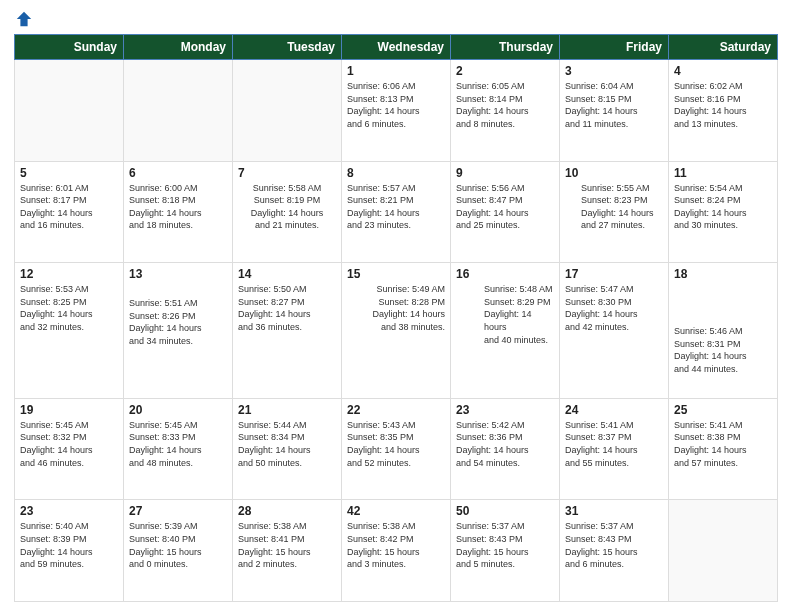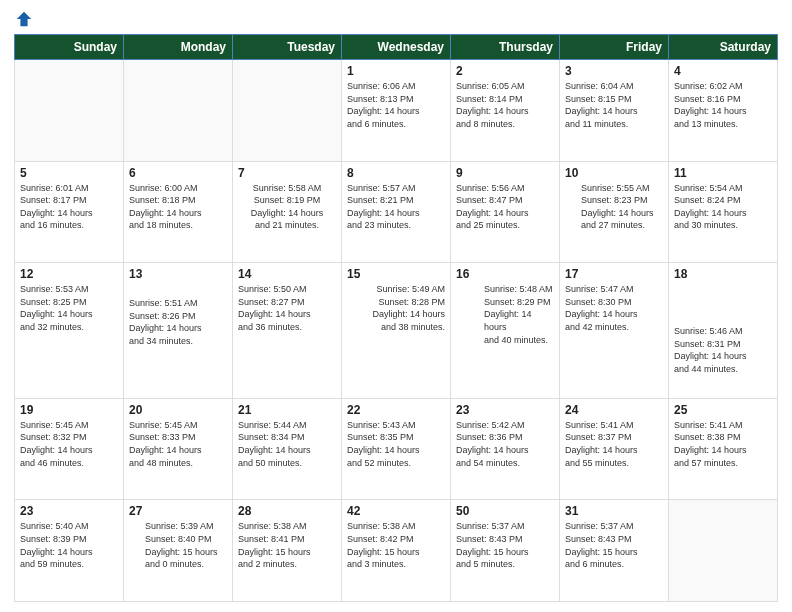--- a/index.html
+++ b/index.html
@@ -323,21 +323,21 @@
         <tr>
           <td>
             <span class="day-number">23</span>
             <div class="day-info" style="white-space: pre-line;">Sunrise: 5:40 AM
 Sunset: 8:39 PM
 Daylight: 14 hours
 and 59 minutes.</div>
           </td>
           <td>
             <span class="day-number">27</span>
-            <div class="day-info" style="white-space: pre-line; margin-left: 16px;">Sunrise: 5:39 AM
+            <div class="day-info" style="white-space: pre-line;">Sunrise: 5:39 AM
 Sunset: 8:40 PM
 Daylight: 15 hours
 and 0 minutes.</div>
           </td>
           <td>
             <span class="day-number">28</span>
             <div class="day-info" style="white-space: pre-line;">Sunrise: 5:38 AM
 Sunset: 8:41 PM
 Daylight: 15 hours
 and 2 minutes.</div>

